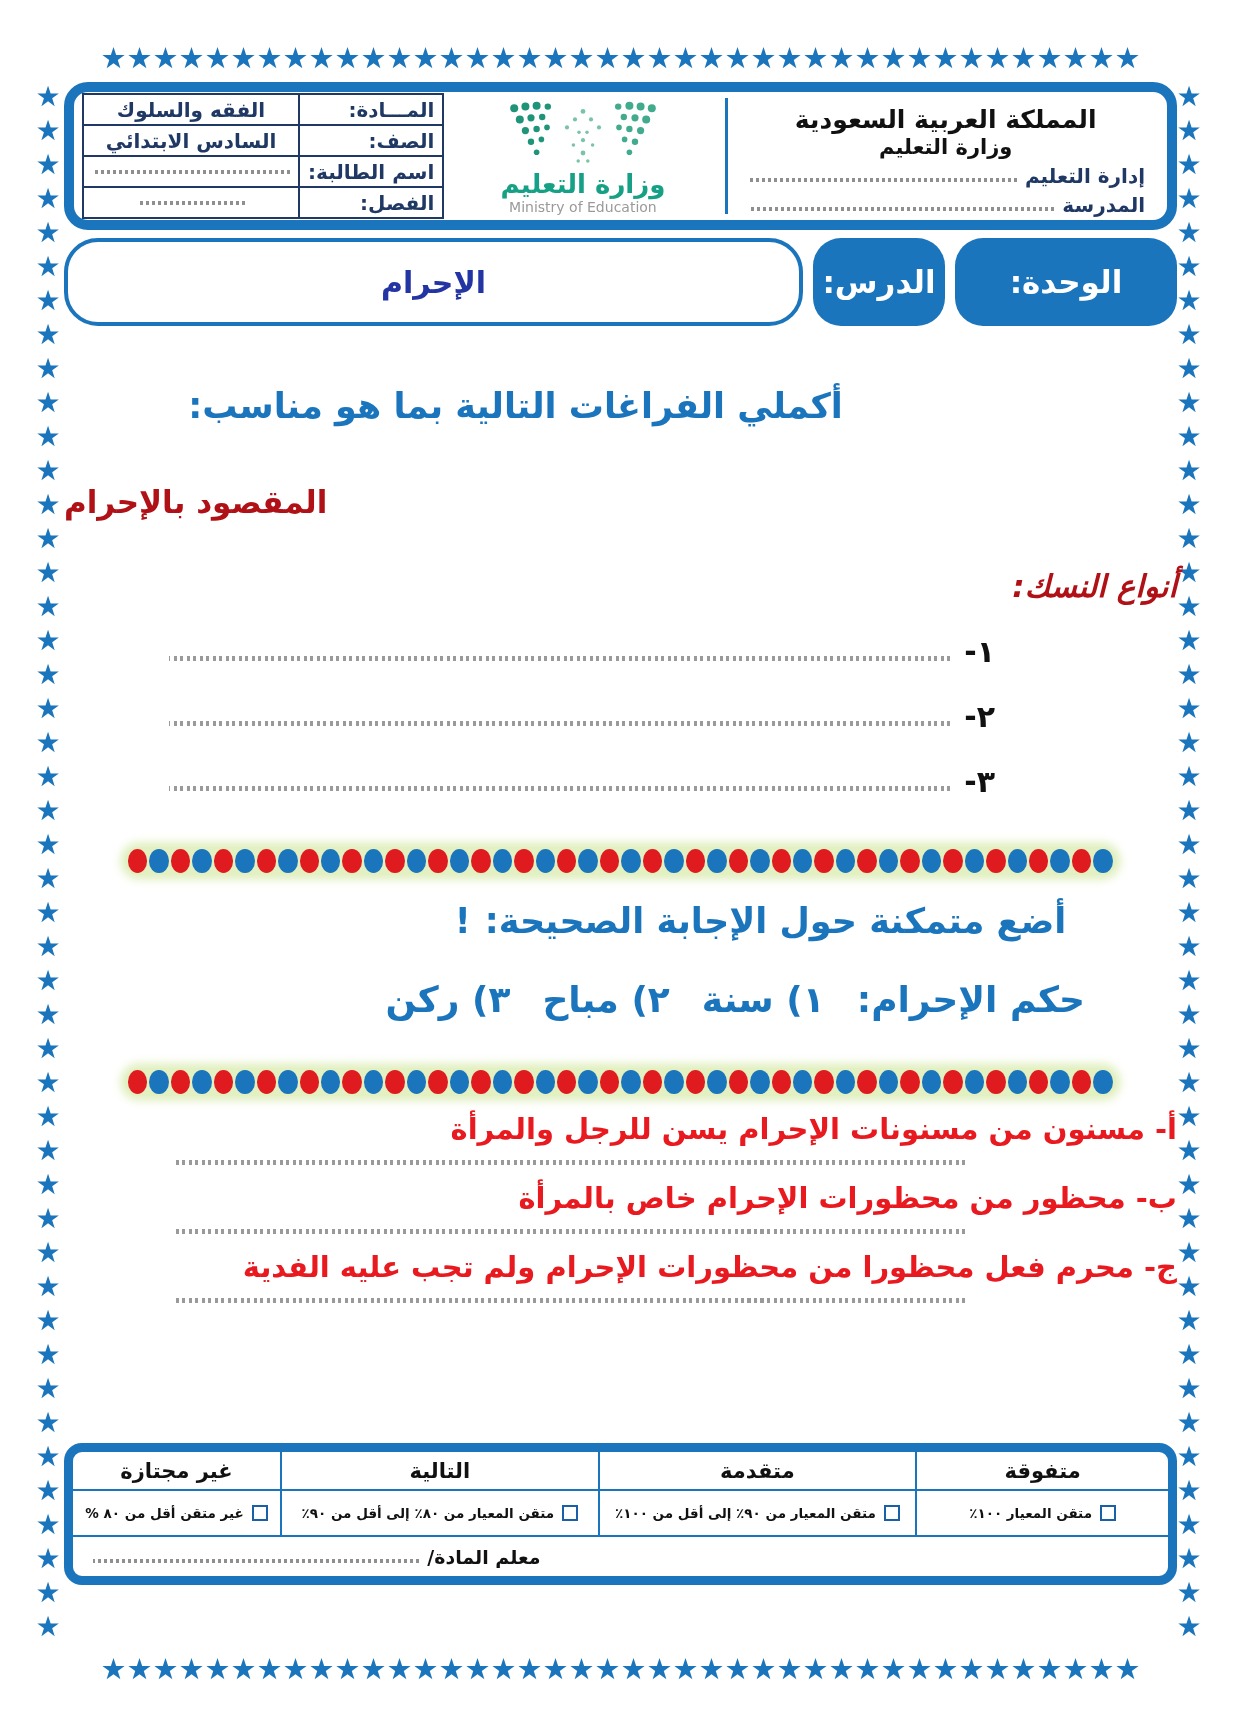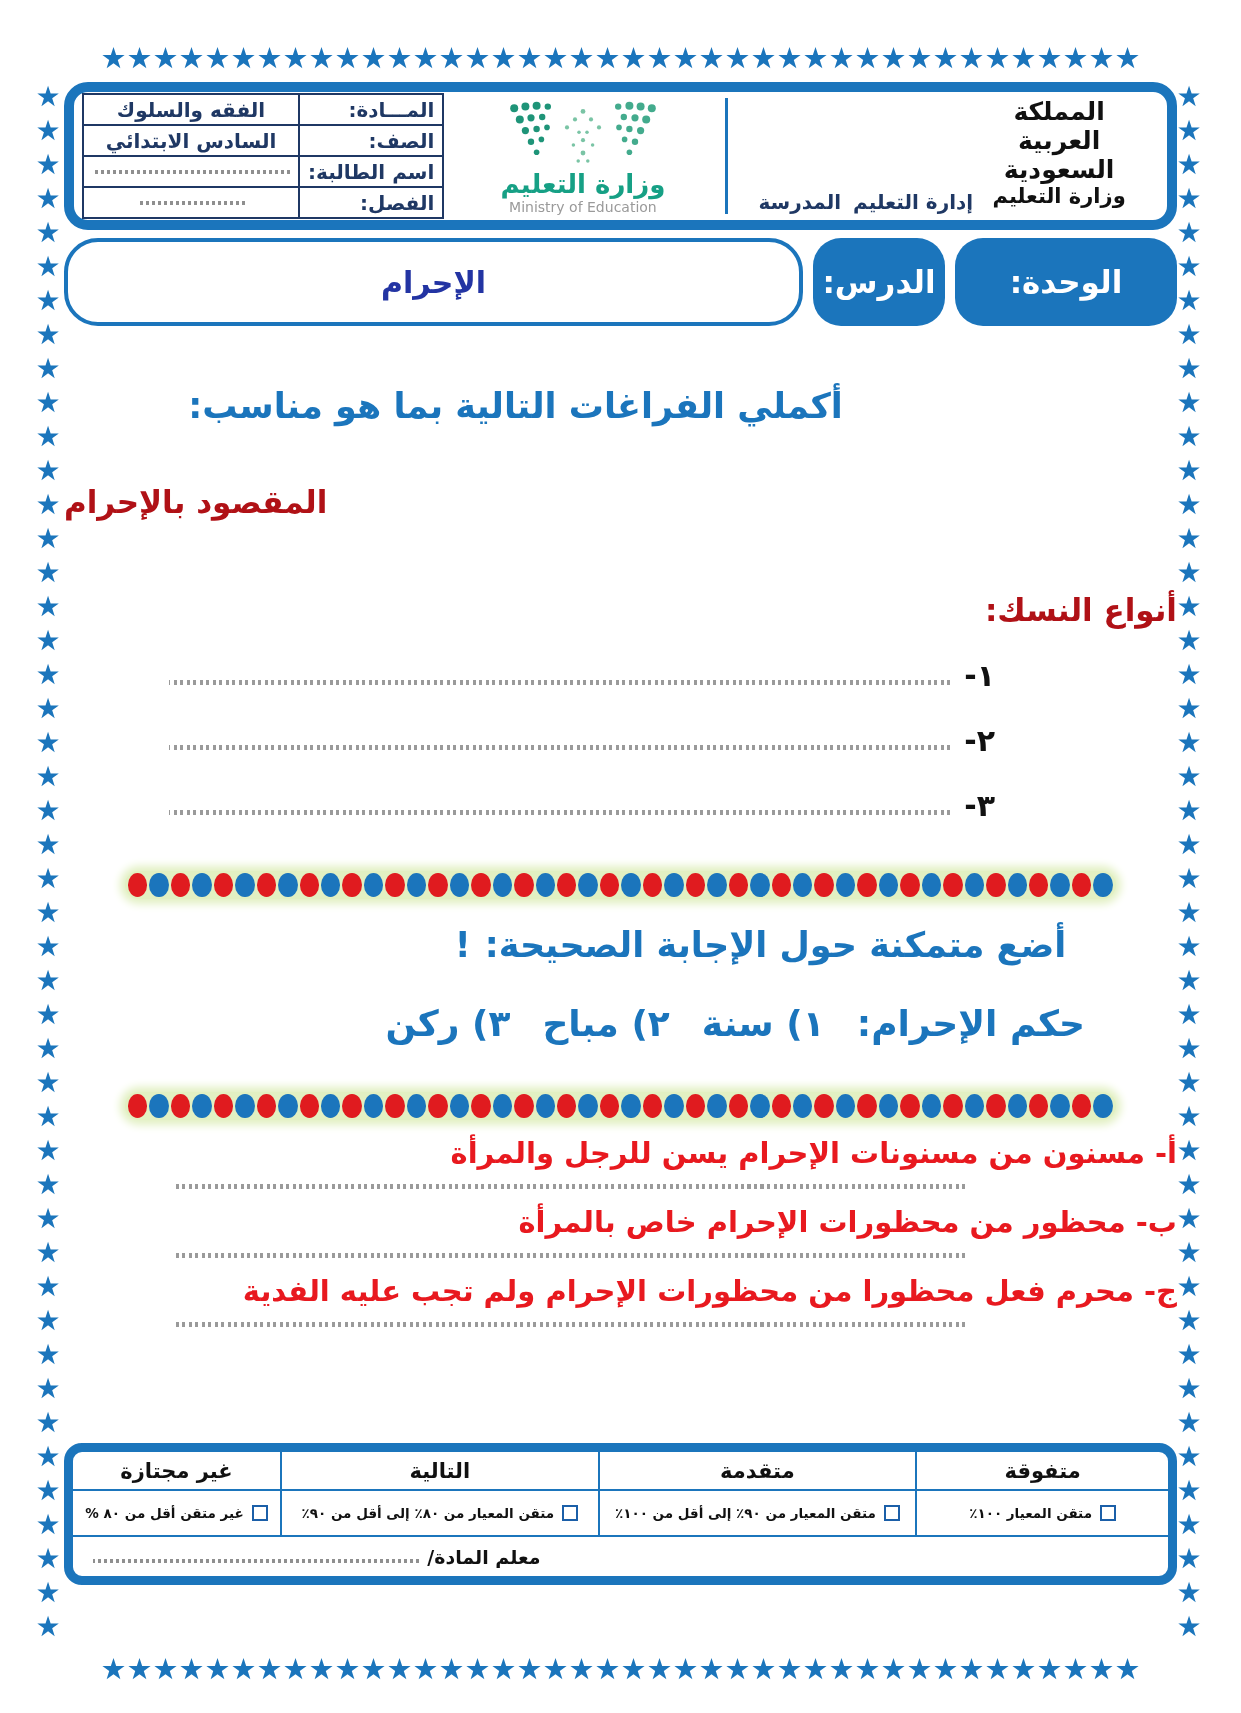--- a/index.html
+++ b/index.html
@@ -24,21 +24,21 @@
               word-break:break-all; text-align:center; }
 
   
   .content{ position:absolute; top:82px; right:64px; left:64px; bottom:58px; }
 
   
   .header-box{
     height:148px; border:10px solid #1b75bc; border-radius:24px;
     display:flex; align-items:stretch; background:#fff; padding:4px 8px;
   }
-  .ksa-section{ width:40%; display:flex; flex-direction:row; justify-content:space-between; padding:2px 14px; }
+  .ksa-section{ width:40%; display:flex; flex-direction:column; justify-content:space-between; padding:2px 14px;margin-top:8px; }
   .ksa-emblem{ text-align:center; color:#111; line-height:1.15; }
   .ksa-emblem .l1{ font-size:25px; font-weight:bold; }
   .ksa-emblem .l2{ font-size:21px; font-weight:bold; }
   .admin-line{ display:flex; align-items:flex-end; margin-top:5px; }
   .admin-line .lbl{ font-size:20px; font-weight:bold; color:#1f3864; white-space:nowrap; }
   .dots-fill{ flex:1; height:4px; margin:0 8px 6px 4px;
     background:repeating-linear-gradient(to left,#8f8f8f 0 3px,transparent 3px 6px); }
   .vdiv{ width:3px; background:#1b75bc; margin:2px 4px; }
   .logo-section{ width:26%; display:flex; flex-direction:column; align-items:center; justify-content:center; }
   .moe-svg{ width:190px; height:72px; }
@@ -65,21 +65,21 @@
   
   .blue-heading{ text-align:center; color:#1b75bc; font-size:35px; font-weight:bold; }
   .h-fill{ margin-top:60px; transform:translateX(-105px); }
   .h-circle{ margin-top:26px; transform:translateX(140px); display:flex; justify-content:center; gap:14px; }
   .h-examples{ margin-top:10px; transform:translateX(-45px); }
 
   .q-row{ display:flex; align-items:flex-end; margin-top:58px;flex-direction:column; }
   .label-darkred{ color:#b01116; font-size:31px; font-weight:bold; white-space:nowrap; }
   .dotline{ height:5px; background:repeating-linear-gradient(to left,#9a9a9a 0 3px,transparent 3px 6.5px); }
   .q-row .dotline{ flex:1; margin:0 6px 8px 62px; }
-  .label-types{ margin-top:64px; }
+  .label-types{ margin-top:40px;font-style:italic; }
   .num-row{ display:flex; align-items:flex-end; margin-top:30px; padding-right:182px; padding-left:105px; }
   .num-row .num{ color:#111; font-size:30px; font-weight:bold; white-space:nowrap; }
   .num-row .dotline{ flex:1; margin:0 14px 8px 0; }
 
   .beads{ margin:48px auto 0 auto; width:89%; display:flex; gap:2px; padding:2px 3px;
     background:#e2f0c2; border-radius:14px; box-shadow:0 0 9px 5px #e2f0c2; }
   .bead{ flex:1; height:24px; border-radius:50%; }
   .bead-blue{ background:#1b75bc; }
   .bead-red{ background:#e01b1f; }
 

